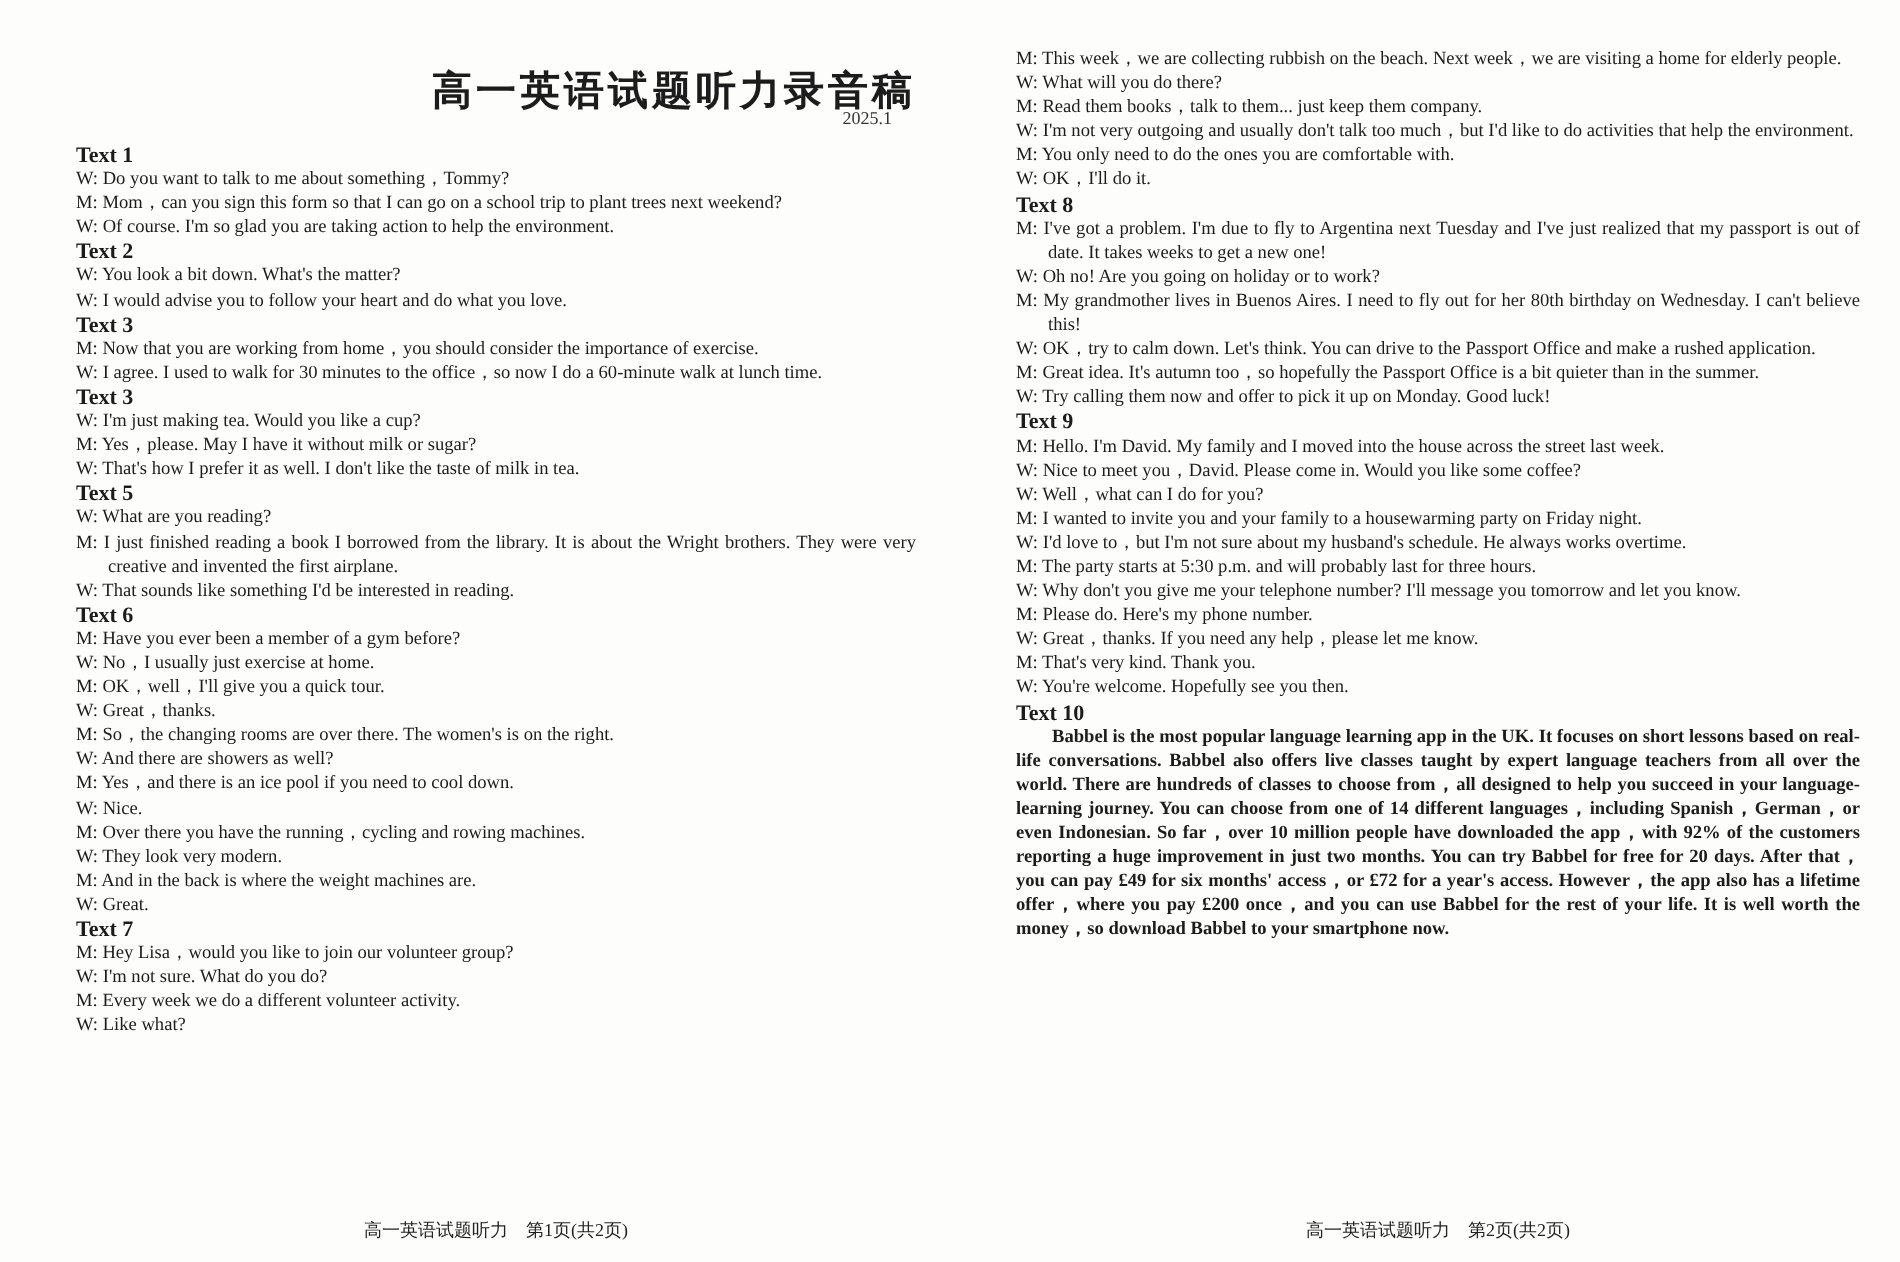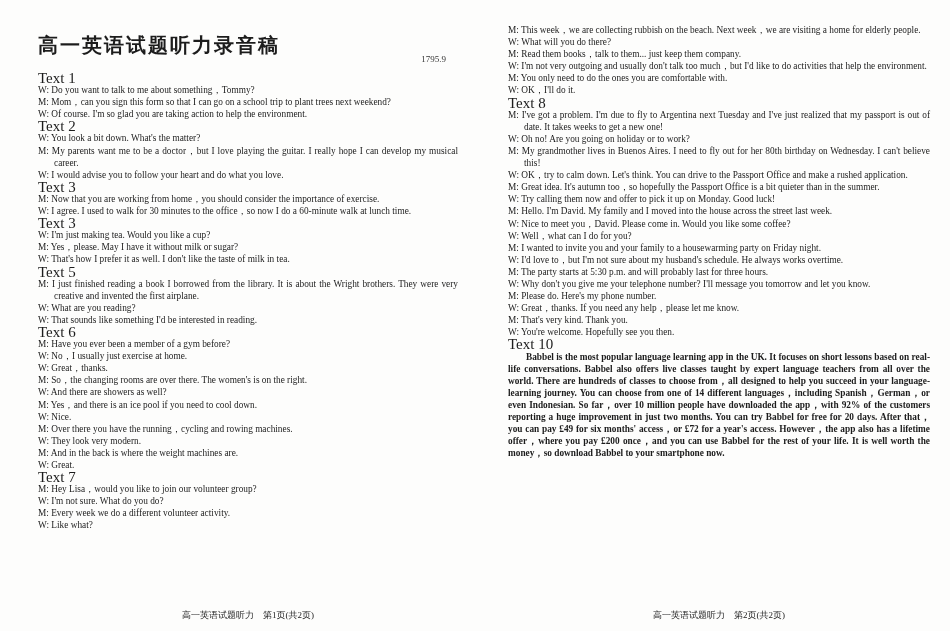--- a/index.html
+++ b/index.html
@@ -14,42 +14,42 @@
     width: 950px;
     height: 631px;
     background: #fdfdfc;
     overflow: hidden;
   }
   .column { position: absolute; top: 0; }
   .col-left  { left: 38px;  width: 420px; top: 24px; }
   .col-right { left: 508px; width: 422px; top: 24px; }
   .title-row {
     position: relative;
-    text-align: left;
+    text-align: right;
     height: 42px;
     margin-bottom: 6px;
   }
   .doc-title {
     display: inline-block;
     font-size: 20px;
     font-weight: bold;
     letter-spacing: 2px;
     padding-top: 8px;
   }
   .doc-date {
     position: absolute;
     right: 12px;
     bottom: 2px;
     font-size: 9px;
     color: #333;
   }
   .blocks { width: 100%; }
   .text-heading {
-    font-weight: normal;
-    font-size: 15px;
+    font-weight: bold;
+    font-size: 11px;
     line-height: 12.1px;
   }
   .dialogue-line {
     font-size: 9.3px;
     line-height: 12.1px;
     text-align: justify;
     padding-left: 16px;
     text-indent: -16px;
   }
   .speaker { white-space: pre; }
@@ -72,45 +72,45 @@
   .footer-right { left: 508px; width: 422px; }
 </style>
 </head>
 <body>
 
 <div class="page">
 
   <div class="column col-left">
     <div class="title-row">
       <span class="doc-title">高一英语试题听力录音稿</span>
-      <span class="doc-date">1795.9</span>
+      <span class="doc-date">2025.1</span>
     </div>
     <div class="blocks" id="page1-blocks">
         <div class="text-heading">Text 1</div>
         <div class="dialogue-line"><span class="speaker">W: </span>Do you want to talk to me about something，Tommy?</div>
         <div class="dialogue-line"><span class="speaker">M: </span>Mom，can you sign this form so that I can go on a school trip to plant trees next weekend?</div>
         <div class="dialogue-line"><span class="speaker">W: </span>Of course. I'm so glad you are taking action to help the environment.</div>
         <div class="text-heading">Text 2</div>
         <div class="dialogue-line"><span class="speaker">W: </span>You look a bit down. What's the matter?</div>
-        <div class="dialogue-line"><span class="speaker">M: </span>My parents want me to be a doctor，but I love playing the guitar. I really hope I can develop my musical career.</div>
         <div class="dialogue-line"><span class="speaker">W: </span>I would advise you to follow your heart and do what you love.</div>
         <div class="text-heading">Text 3</div>
         <div class="dialogue-line"><span class="speaker">M: </span>Now that you are working from home，you should consider the importance of exercise.</div>
         <div class="dialogue-line"><span class="speaker">W: </span>I agree. I used to walk for 30 minutes to the office，so now I do a 60-minute walk at lunch time.</div>
         <div class="text-heading">Text 3</div>
         <div class="dialogue-line"><span class="speaker">W: </span>I'm just making tea. Would you like a cup?</div>
         <div class="dialogue-line"><span class="speaker">M: </span>Yes，please. May I have it without milk or sugar?</div>
         <div class="dialogue-line"><span class="speaker">W: </span>That's how I prefer it as well. I don't like the taste of milk in tea.</div>
         <div class="text-heading">Text 5</div>
+        <div class="dialogue-line"><span class="speaker">W: </span>What are you reading?</div>
         <div class="dialogue-line"><span class="speaker">M: </span>I just finished reading a book I borrowed from the library. It is about the Wright brothers. They were very creative and invented the first airplane.</div>
-        <div class="dialogue-line"><span class="speaker">W: </span>What are you reading?</div>
         <div class="dialogue-line"><span class="speaker">W: </span>That sounds like something I'd be interested in reading.</div>
         <div class="text-heading">Text 6</div>
         <div class="dialogue-line"><span class="speaker">M: </span>Have you ever been a member of a gym before?</div>
         <div class="dialogue-line"><span class="speaker">W: </span>No，I usually just exercise at home.</div>
+        <div class="dialogue-line"><span class="speaker">M: </span>OK，well，I'll give you a quick tour.</div>
         <div class="dialogue-line"><span class="speaker">W: </span>Great，thanks.</div>
         <div class="dialogue-line"><span class="speaker">M: </span>So，the changing rooms are over there. The women's is on the right.</div>
         <div class="dialogue-line"><span class="speaker">W: </span>And there are showers as well?</div>
         <div class="dialogue-line"><span class="speaker">M: </span>Yes，and there is an ice pool if you need to cool down.</div>
         <div class="dialogue-line"><span class="speaker">W: </span>Nice.</div>
         <div class="dialogue-line"><span class="speaker">M: </span>Over there you have the running，cycling and rowing machines.</div>
         <div class="dialogue-line"><span class="speaker">W: </span>They look very modern.</div>
         <div class="dialogue-line"><span class="speaker">M: </span>And in the back is where the weight machines are.</div>
         <div class="dialogue-line"><span class="speaker">W: </span>Great.</div>
         <div class="text-heading">Text 7</div>
@@ -129,20 +129,21 @@
         <div class="dialogue-line"><span class="speaker">W: </span>I'm not very outgoing and usually don't talk too much，but I'd like to do activities that help the environment.</div>
         <div class="dialogue-line"><span class="speaker">M: </span>You only need to do the ones you are comfortable with.</div>
         <div class="dialogue-line"><span class="speaker">W: </span>OK，I'll do it.</div>
         <div class="text-heading">Text 8</div>
         <div class="dialogue-line"><span class="speaker">M: </span>I've got a problem. I'm due to fly to Argentina next Tuesday and I've just realized that my passport is out of date. It takes weeks to get a new one!</div>
         <div class="dialogue-line"><span class="speaker">W: </span>Oh no! Are you going on holiday or to work?</div>
         <div class="dialogue-line"><span class="speaker">M: </span>My grandmother lives in Buenos Aires. I need to fly out for her 80th birthday on Wednesday. I can't believe this!</div>
         <div class="dialogue-line"><span class="speaker">W: </span>OK，try to calm down. Let's think. You can drive to the Passport Office and make a rushed application.</div>
         <div class="dialogue-line"><span class="speaker">M: </span>Great idea. It's autumn too，so hopefully the Passport Office is a bit quieter than in the summer.</div>
         <div class="dialogue-line"><span class="speaker">W: </span>Try calling them now and offer to pick it up on Monday. Good luck!</div>
+        <div class="text-heading">Text 9</div>
         <div class="dialogue-line"><span class="speaker">M: </span>Hello. I'm David. My family and I moved into the house across the street last week.</div>
         <div class="dialogue-line"><span class="speaker">W: </span>Nice to meet you，David. Please come in. Would you like some coffee?</div>
         <div class="dialogue-line"><span class="speaker">W: </span>Well，what can I do for you?</div>
         <div class="dialogue-line"><span class="speaker">M: </span>I wanted to invite you and your family to a housewarming party on Friday night.</div>
         <div class="dialogue-line"><span class="speaker">W: </span>I'd love to，but I'm not sure about my husband's schedule. He always works overtime.</div>
         <div class="dialogue-line"><span class="speaker">M: </span>The party starts at 5:30 p.m. and will probably last for three hours.</div>
         <div class="dialogue-line"><span class="speaker">W: </span>Why don't you give me your telephone number? I'll message you tomorrow and let you know.</div>
         <div class="dialogue-line"><span class="speaker">M: </span>Please do. Here's my phone number.</div>
         <div class="dialogue-line"><span class="speaker">W: </span>Great，thanks. If you need any help，please let me know.</div>
         <div class="dialogue-line"><span class="speaker">M: </span>That's very kind. Thank you.</div>

